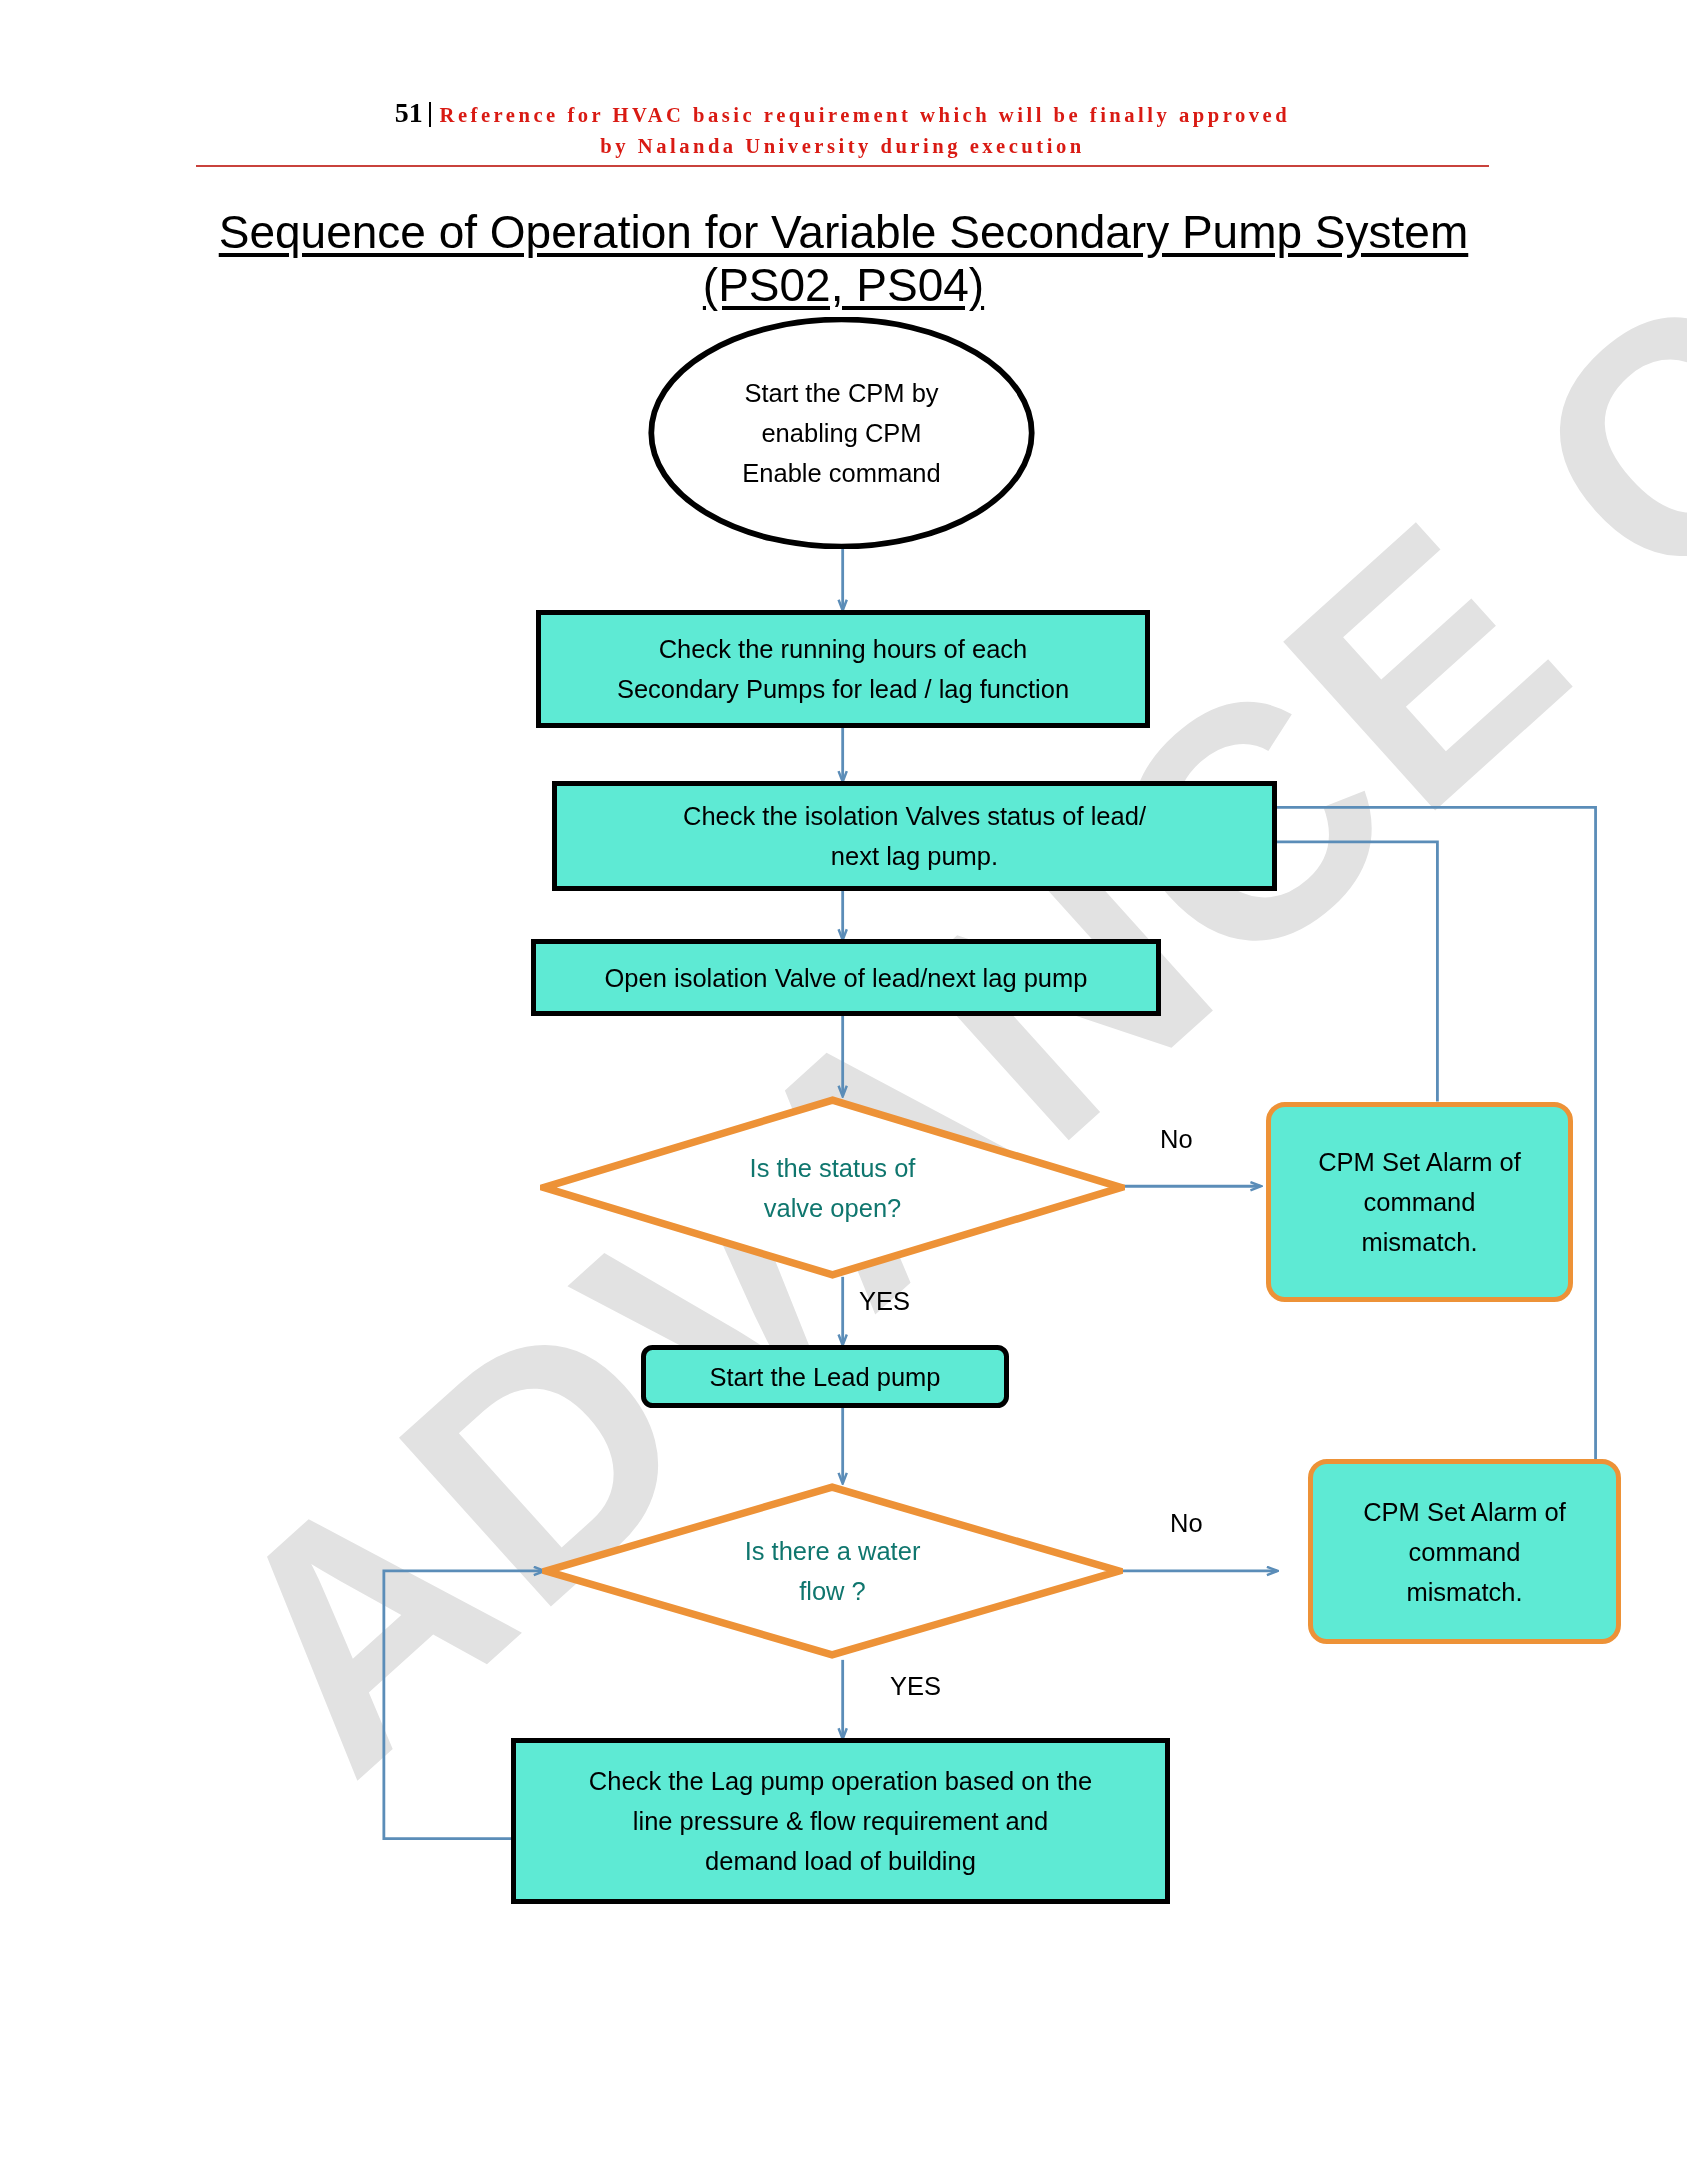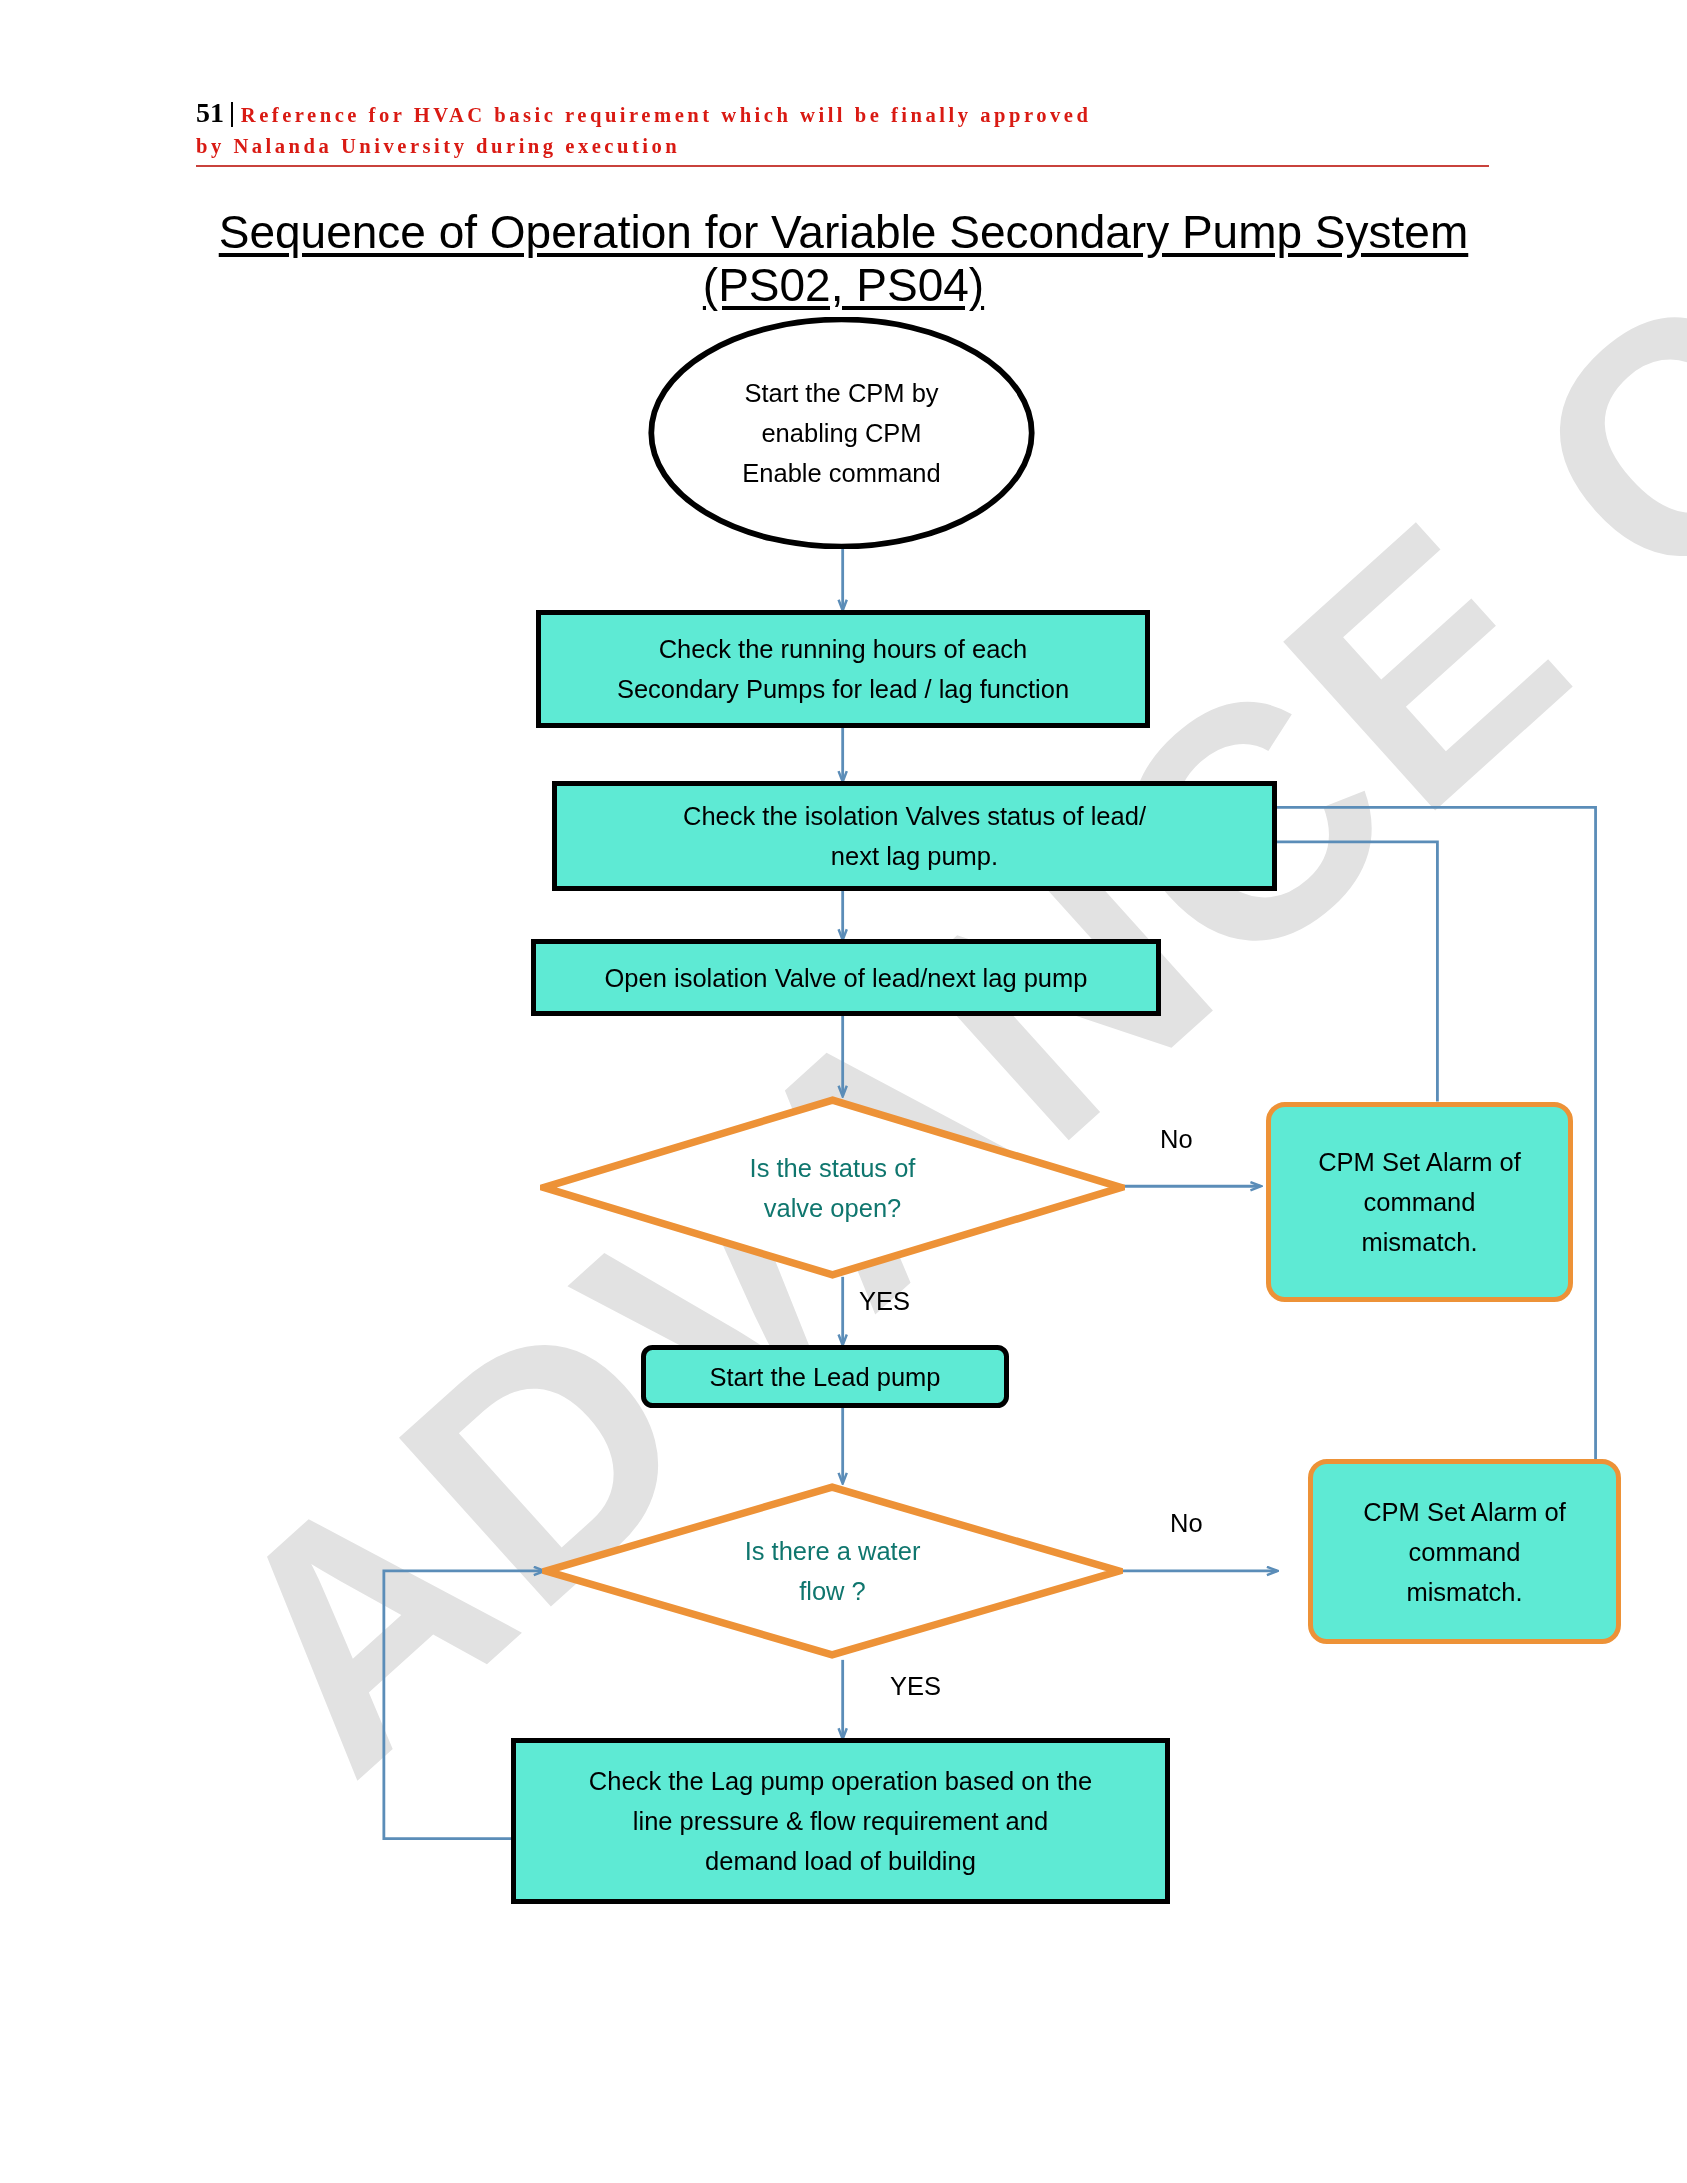--- a/index.html
+++ b/index.html
@@ -26,20 +26,21 @@
     width: 1293px;
   }
   #header .hdr-line {
     font-family: "Liberation Serif", serif;
     font-size: 20.6px;
     line-height: 31px;
     color: #D91A13;
     letter-spacing: 3.5px;
     font-weight: bold;
     white-space: nowrap;
+    text-align: center;
   }
   #header .pageno {
     font-family: "Liberation Serif", serif;
     color: #000000;
     font-weight: bold;
     font-size: 28px;
     letter-spacing: 0;
     padding-right: 6.6px;
   }
   #header .bar {

